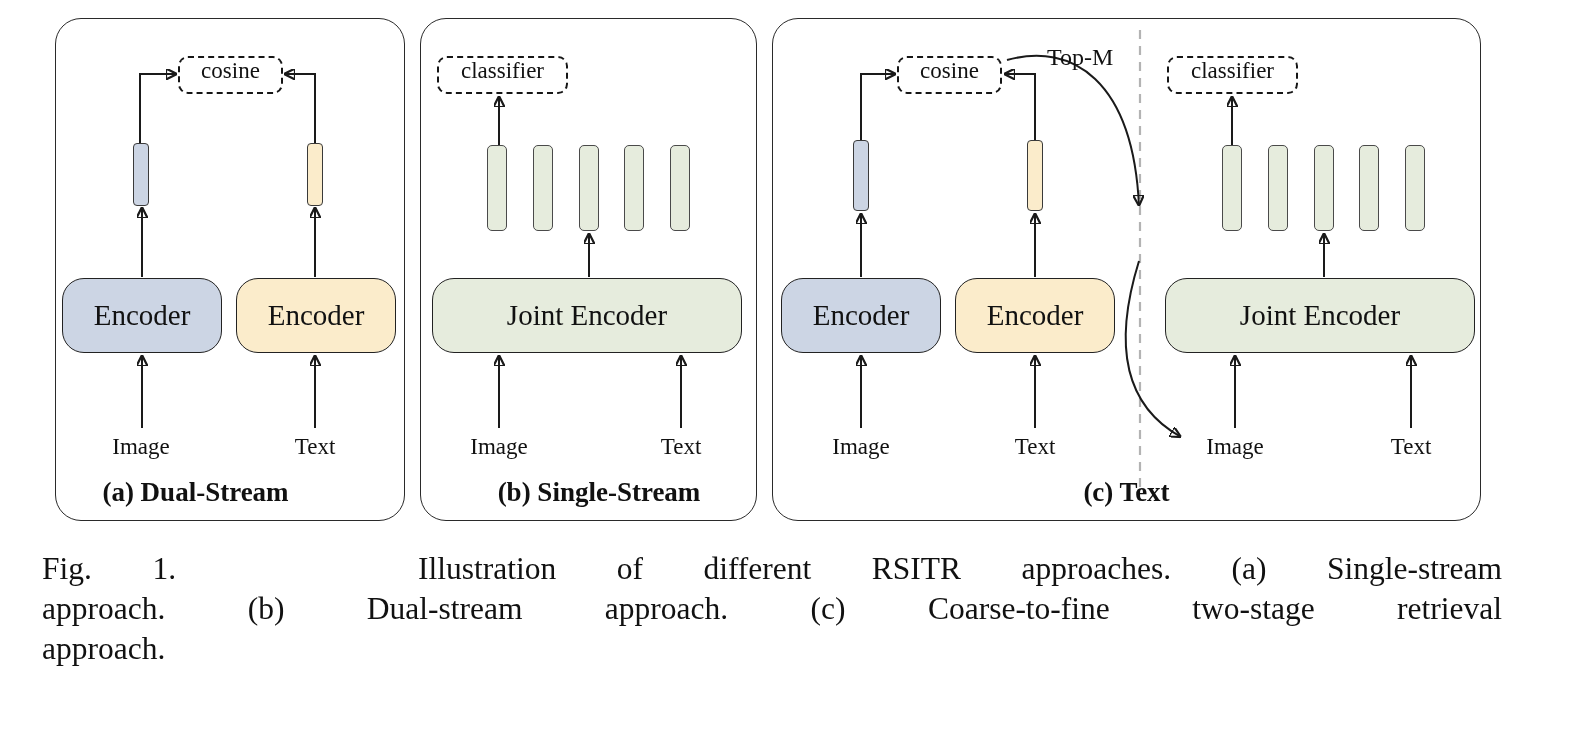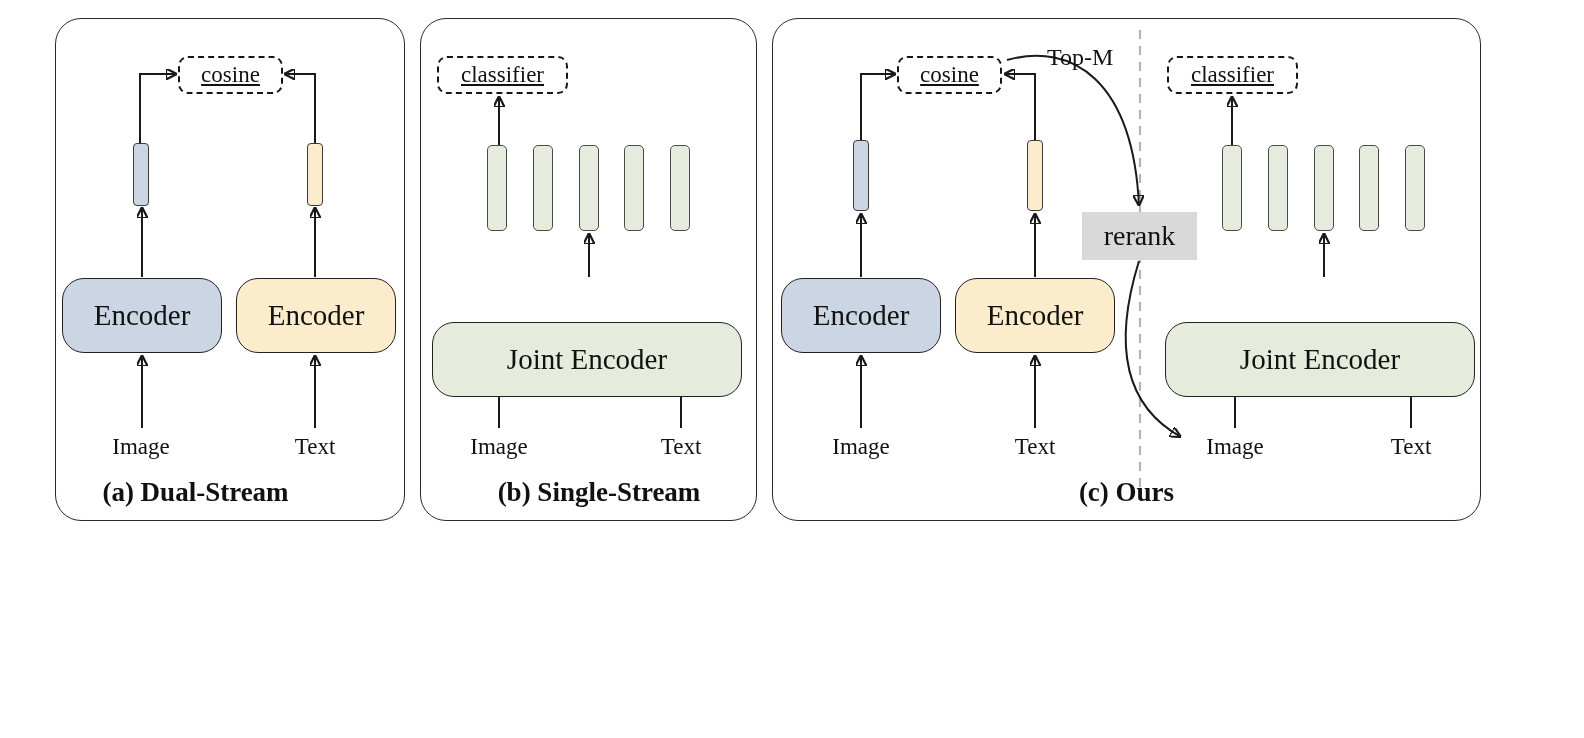--- a/index.html
+++ b/index.html
@@ -16,26 +16,25 @@
     overflow: hidden;
   }
   .panel {
     position: absolute;
     border: 1.7px solid #2a2a2a;
     border-radius: 26px;
     background: transparent;
   }
   .opbox {
     position: absolute;
-    display: flex; align-items: center; justify-content: center;
+    display: flex; justify-content: center;
     border: 2.4px dashed #161616;
     border-radius: 10px;
     background: #fff;
     font-size: 23px;
-    text-decoration: underline;
   }
   .enc {
     position: absolute;
     display: flex; align-items: center; justify-content: center;
     border: 1.7px solid #222;
     border-radius: 22px;
     font-size: 29px;
   }
   .fbar {
     position: absolute;
@@ -45,21 +44,21 @@
   }
   .tbar {
     position: absolute;
     width: 20px; height: 86px; top: 145px;
     border: 1.3px solid #4a4a4a;
     border-radius: 5px;
     background: #e6ecdd;
   }
   .c-blue   { background: #ccd5e4; }
   .c-yellow { background: #fbeccb; }
-  .c-green  { background: #e6ecdd; margin-top: 44px; }
+  .c-green  { background: #e6ecdd; }
   .inlabel {
     position: absolute;
     top: 434px;
     font-size: 23px;
     transform: translateX(-50%);
     white-space: nowrap;
   }
   .pcap {
     position: absolute;
     top: 477px;
@@ -191,37 +190,39 @@
   <div class="enc c-blue" style="left:781px; top:278px; width:160px; height:75px;">
     <span>Encoder</span>
   </div>
   <div class="enc c-yellow" style="left:955px; top:278px; width:160px; height:75px;">
     <span>Encoder</span>
   </div>
 
   <div class="inlabel" style="left:861px;">Image</div>
   <div class="inlabel" style="left:1035px;">Text</div>
 
-  <div class="rerank">
-    <span>rerank</span>
-  </div>
 
   <div class="opbox" style="left:1167px; top:56px; width:131px; height:38px;">
     <span>classifier</span>
   </div>
 
   <div class="tbar" style="left:1222px;"></div>
   <div class="tbar" style="left:1268px;"></div>
   <div class="tbar" style="left:1314px;"></div>
   <div class="tbar" style="left:1359px;"></div>
   <div class="tbar" style="left:1405px;"></div>
 
   <div class="enc c-green" style="left:1165px; top:278px; width:310px; height:75px;">
     <span>Joint Encoder</span>
   </div>
 
   <div class="inlabel" style="left:1235px;">Image</div>
   <div class="inlabel" style="left:1411px;">Text</div>
 
-  <div class="pcap" style="left:772px; width:709px;">(c) Ours</div>
-
+  <div class="pcap" style="left:772px; width:709px;">(c) Text</div>
+
+  <div class="figcap">
+    <div class="jline">Fig. 1.&nbsp;&nbsp;&nbsp; Illustration of different RSITR approaches. (a) Single-stream</div>
+    <div class="jline">approach. (b) Dual-stream approach. (c) Coarse-to-fine two-stage retrieval</div>
+    <div class="lline">approach.</div>
+  </div>
 
 </div>
 
 </body></html>

